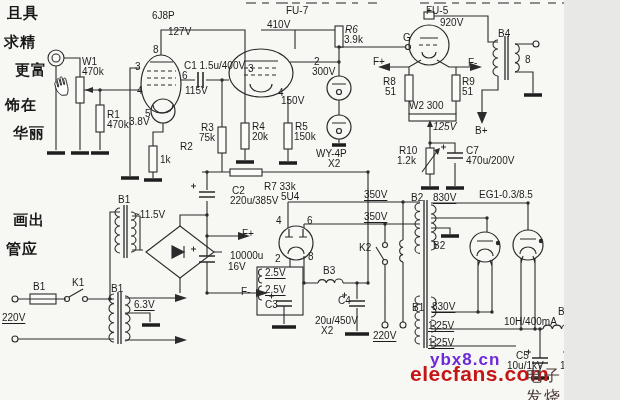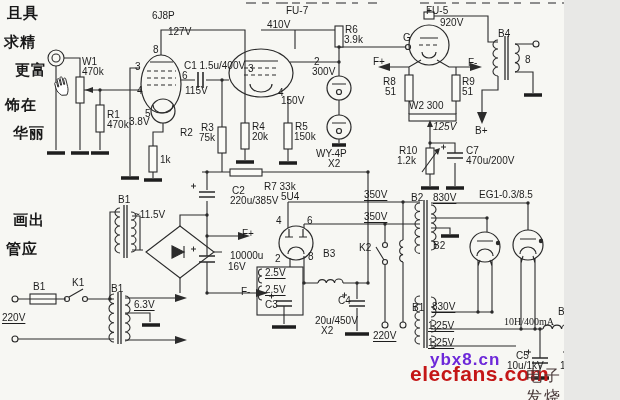--- a/index.html
+++ b/index.html
@@ -224,36 +224,36 @@
       <span class="lb" style="left: 137px; top: 86px;">4</span>
       <span class="lb" style="left: 145px; top: 109px;">5</span>
       <span class="lb" style="left: 182px; top: 71px;">6</span>
       <span class="lb" style="left: 184px; top: 61px;">C1 1.5u/400V</span>
       <span class="lb" style="left: 185px; top: 86px;">115V</span>
       <span class="lb" style="left: 129px; top: 117px;">3.8V</span>
       <span class="lb" style="left: 82px; top: 57px;">W1</span>
       <span class="lb" style="left: 82px; top: 67px;">470k</span>
       <span class="lb" style="left: 107px; top: 110px;">R1</span>
       <span class="lb" style="left: 107px; top: 120px;">470k</span>
-      <span class="lb" style="left: 160px; top: 128px; padding-left: 20px;">R2</span>
+      <span class="lb" style="left: 160px; top: 142px; padding-left: 20px;">R2</span>
       <span class="lb" style="left: 160px; top: 155px;">1k</span>
       <span class="lb" style="left: 201px; top: 123px;">R3</span>
       <span class="lb" style="left: 199px; top: 133px;">75k</span>
       <span class="lb" style="left: 252px; top: 122px;">R4</span>
       <span class="lb" style="left: 252px; top: 132px;">20k</span>
       <span class="lb" style="left: 295px; top: 122px;">R5</span>
       <span class="lb" style="left: 294px; top: 132px;">150k</span>
       <span class="lb" style="left: 286px; top: 6px;">FU-7</span>
       <span class="lb" style="left: 267px; top: 20px;">410V</span>
       <span class="lb" style="left: 248px; top: 64px;">3</span>
       <span class="lb" style="left: 314px; top: 57px;">2</span>
       <span class="lb" style="left: 312px; top: 67px;">300V</span>
       <span class="lb" style="left: 278px; top: 88px;">4</span>
       <span class="lb" style="left: 281px; top: 96px;">150V</span>
-      <span class="lb" style="left: 345px; top: 25px;">R6</span>
+      <span class="lb" style="left: 345px; top: 25px; font-style: italic;">R6</span>
       <span class="lb" style="left: 344px; top: 35px;">3.9k</span>
       <span class="lb" style="left: 403px; top: 33px;">G</span>
       <span class="lb" style="left: 426px; top: 6px;">FU-5</span>
       <span class="lb" style="left: 440px; top: 18px;">920V</span>
       <span class="lb" style="left: 373px; top: 57px;">F+</span>
       <span class="lb" style="left: 468px; top: 58px;">F-</span>
       <span class="lb" style="left: 383px; top: 77px;">R8</span>
       <span class="lb" style="left: 385px; top: 87px;">51</span>
       <span class="lb" style="left: 462px; top: 77px;">R9</span>
       <span class="lb" style="left: 462px; top: 87px;">51</span>
@@ -278,38 +278,38 @@
       <span class="lb" style="left: 328px; top: 159px;">X2</span>
       <span class="lb" style="left: 359px; top: 243px;">K2</span>
       <span class="lb" style="left: 433px; top: 241px;">B2</span>
       <span class="lb ac" style="left: 373px; top: 331px;">220V</span>
       <span class="lb" style="left: 412px; top: 303px;">B1</span>
       <span class="lb ac" style="left: 432px; top: 302px;">830V</span>
       <span class="lb ac" style="left: 428px; top: 321px;">1.25V</span>
       <span class="lb ac" style="left: 428px; top: 338px;">1.25V</span>
       <span class="lb" style="left: 479px; top: 190px;">EG1-0.3/8.5</span>
       <span class="lb" style="left: 558px; top: 307px;">B5</span>
-      <span class="lb" style="left: 504px; top: 317px; font-family: Liberation Serif, serif;">10H/400mA</span>
+      <span class="lb" style="left: 504px; top: 317px;">10H/400mA</span>
       <span class="lb" style="left: 571px; top: 289px;">B+</span>
       <span class="lb" style="left: 516px; top: 351px;">C5</span>
       <span class="lb" style="left: 507px; top: 361px;">10u/1kV</span>
       <span class="lb" style="left: 566px; top: 350px; text-decoration: underline;">C6</span>
       <span class="lb" style="left: 560px; top: 361px;">10u/1kV</span>
       <span class="lb" style="left: 242px; top: 229px;">F+</span>
       <span class="lb" style="left: 230px; top: 251px;">10000u</span>
       <span class="lb" style="left: 228px; top: 262px;">16V</span>
       <span class="lb" style="left: 241px; top: 287px;">F-</span>
       <span class="lb" style="left: 276px; top: 216px;">4</span>
       <span class="lb" style="left: 307px; top: 216px;">6</span>
       <span class="lb" style="left: 275px; top: 254px;">2</span>
       <span class="lb" style="left: 308px; top: 252px;">8</span>
       <span class="lb ac" style="left: 265px; top: 268px;">2.5V</span>
       <span class="lb ac" style="left: 265px; top: 285px;">2.5V</span>
       <span class="lb" style="left: 265px; top: 300px;">C3</span>
-      <span class="lb" style="left: 323px; top: 249px;">B3</span>
+      <span class="lb" style="left: 323px; top: 266px;">B3</span>
       <span class="lb" style="left: 338px; top: 296px;">C4</span>
       <span class="lb" style="left: 315px; top: 316px;">20u/450V</span>
       <span class="lb" style="left: 321px; top: 326px;">X2</span>
       <span class="lb" style="left: 33px; top: 282px;">B1</span>
       <span class="lb" style="left: 72px; top: 278px;">K1</span>
       <span class="lb" style="left: 111px; top: 284px;">B1</span>
       <span class="lb ac" style="left: 134px; top: 300px;">6.3V</span>
       <span class="lb ac" style="left: 2px; top: 313px;">220V</span>
       <span class="lb" style="left: 118px; top: 195px;">B1</span>
       <span class="lb" style="left: 134px; top: 210px;">~11.5V</span>

